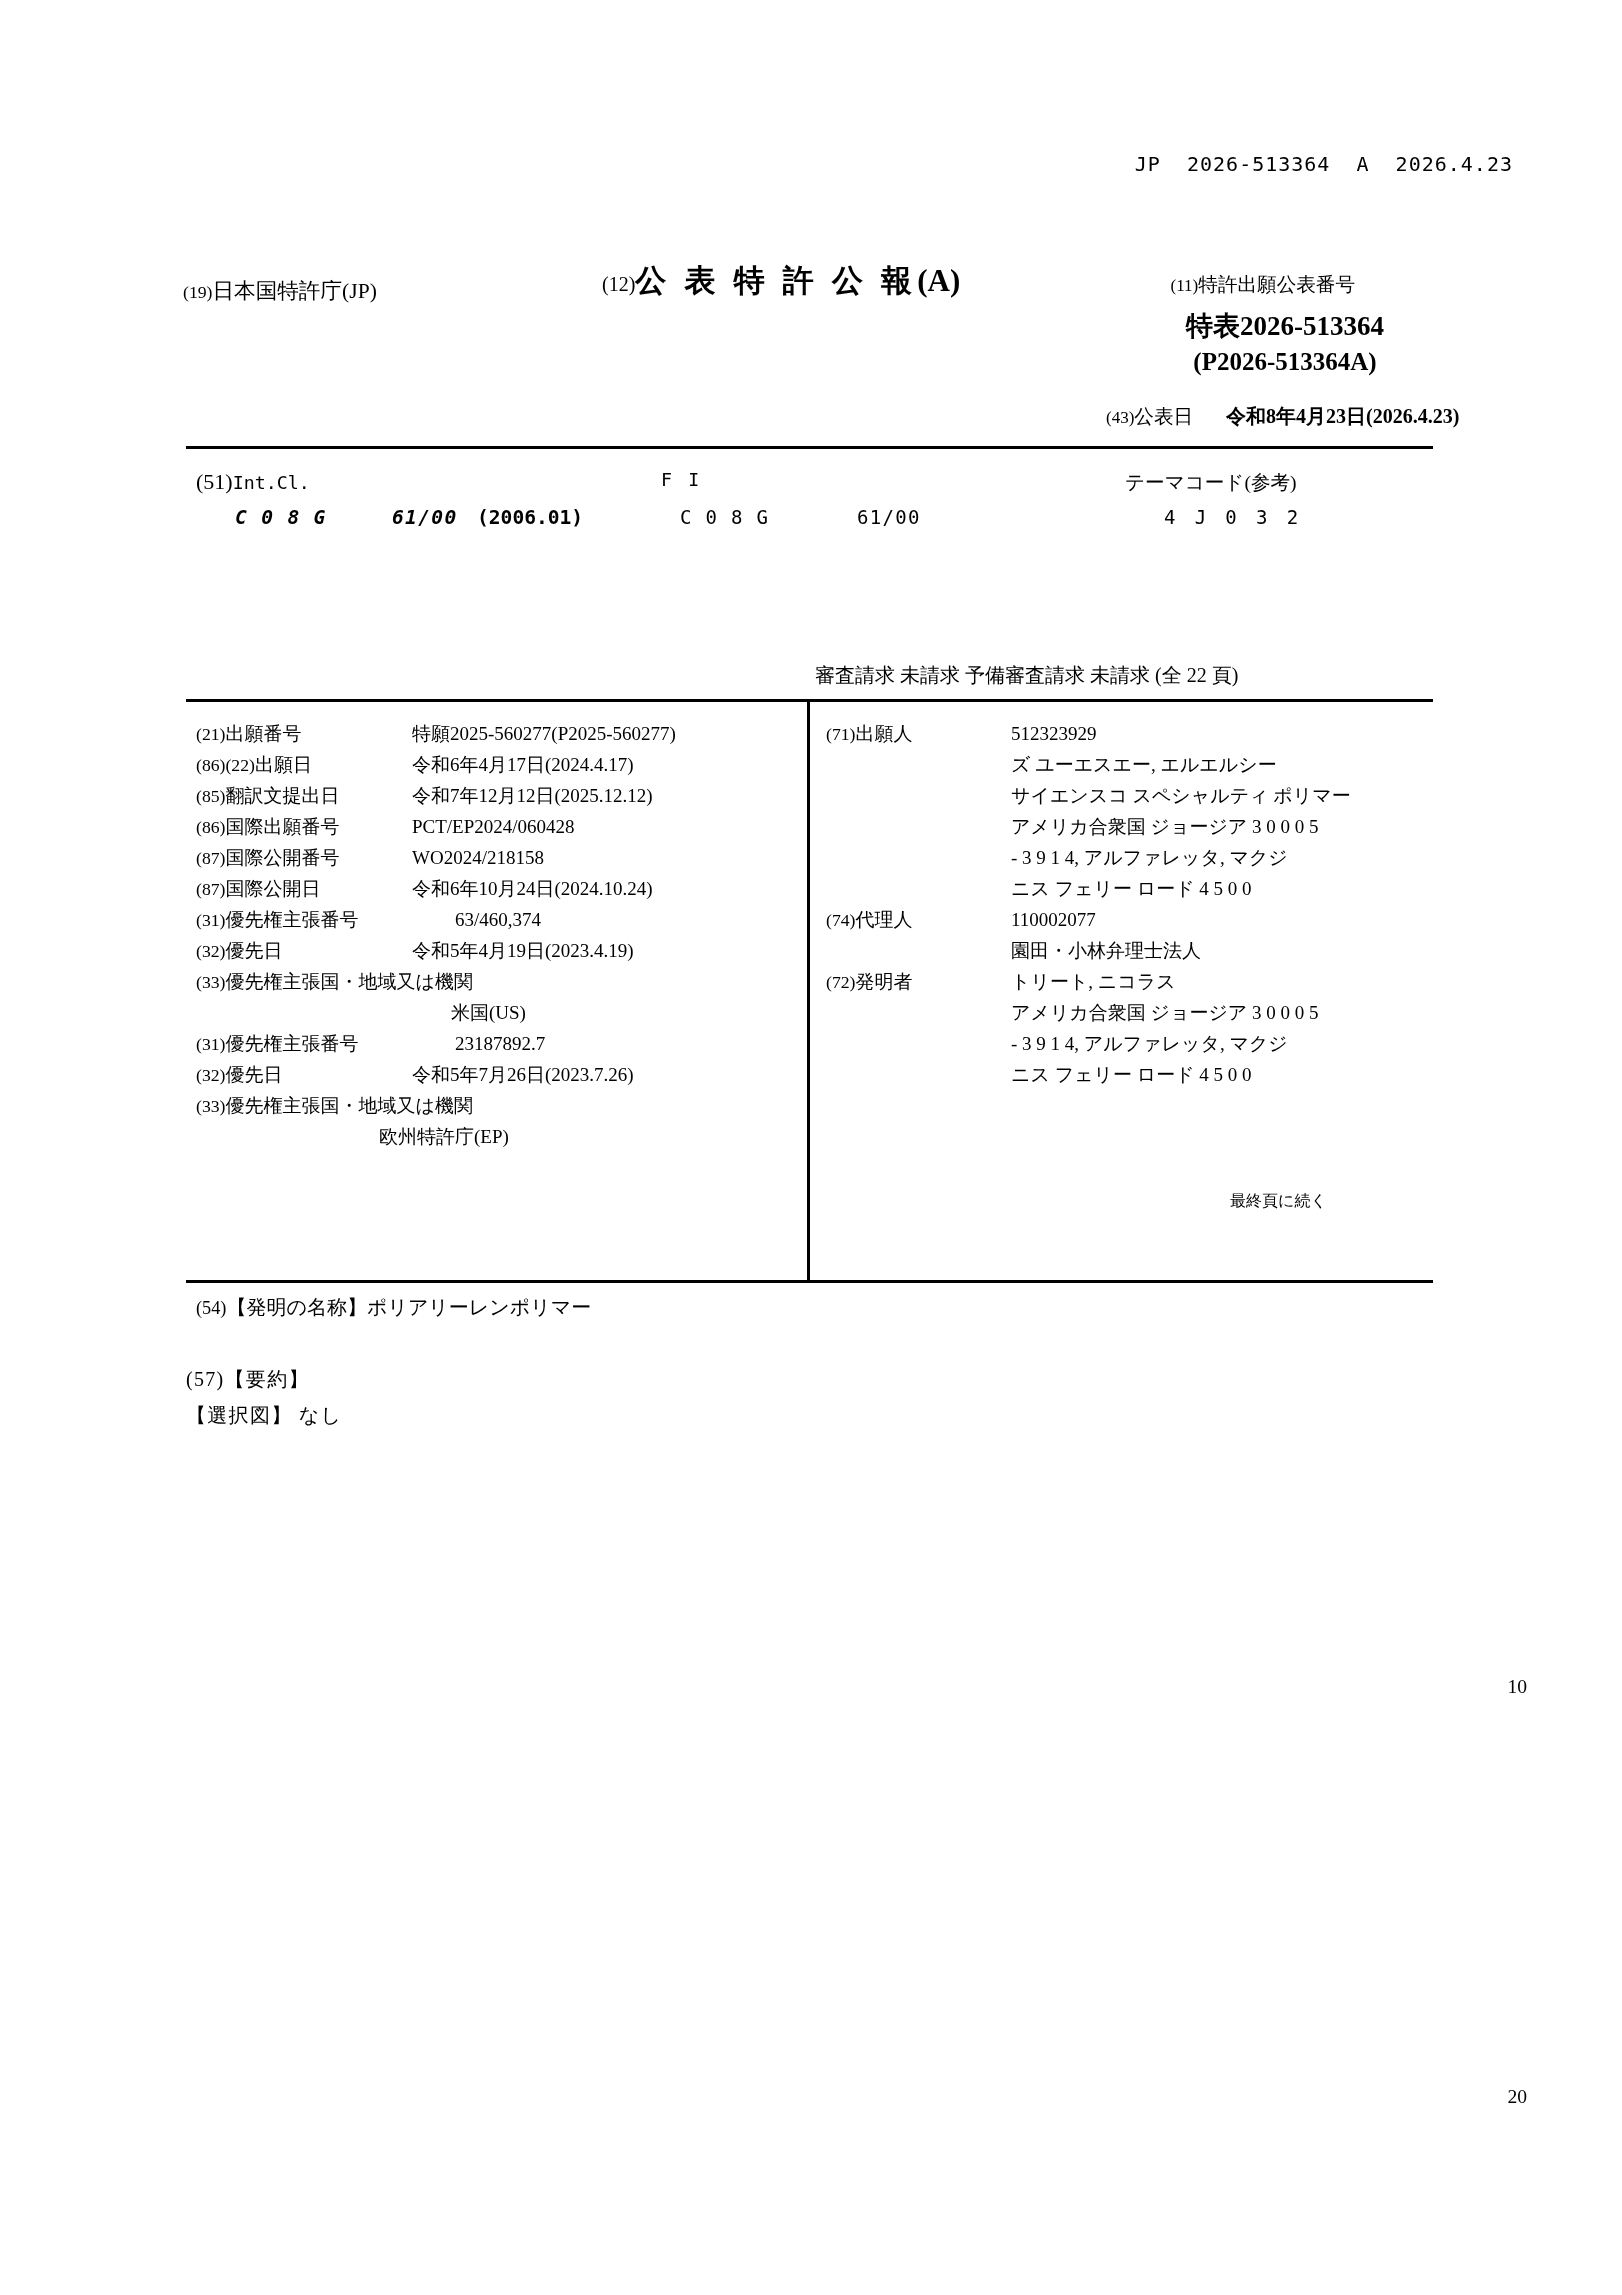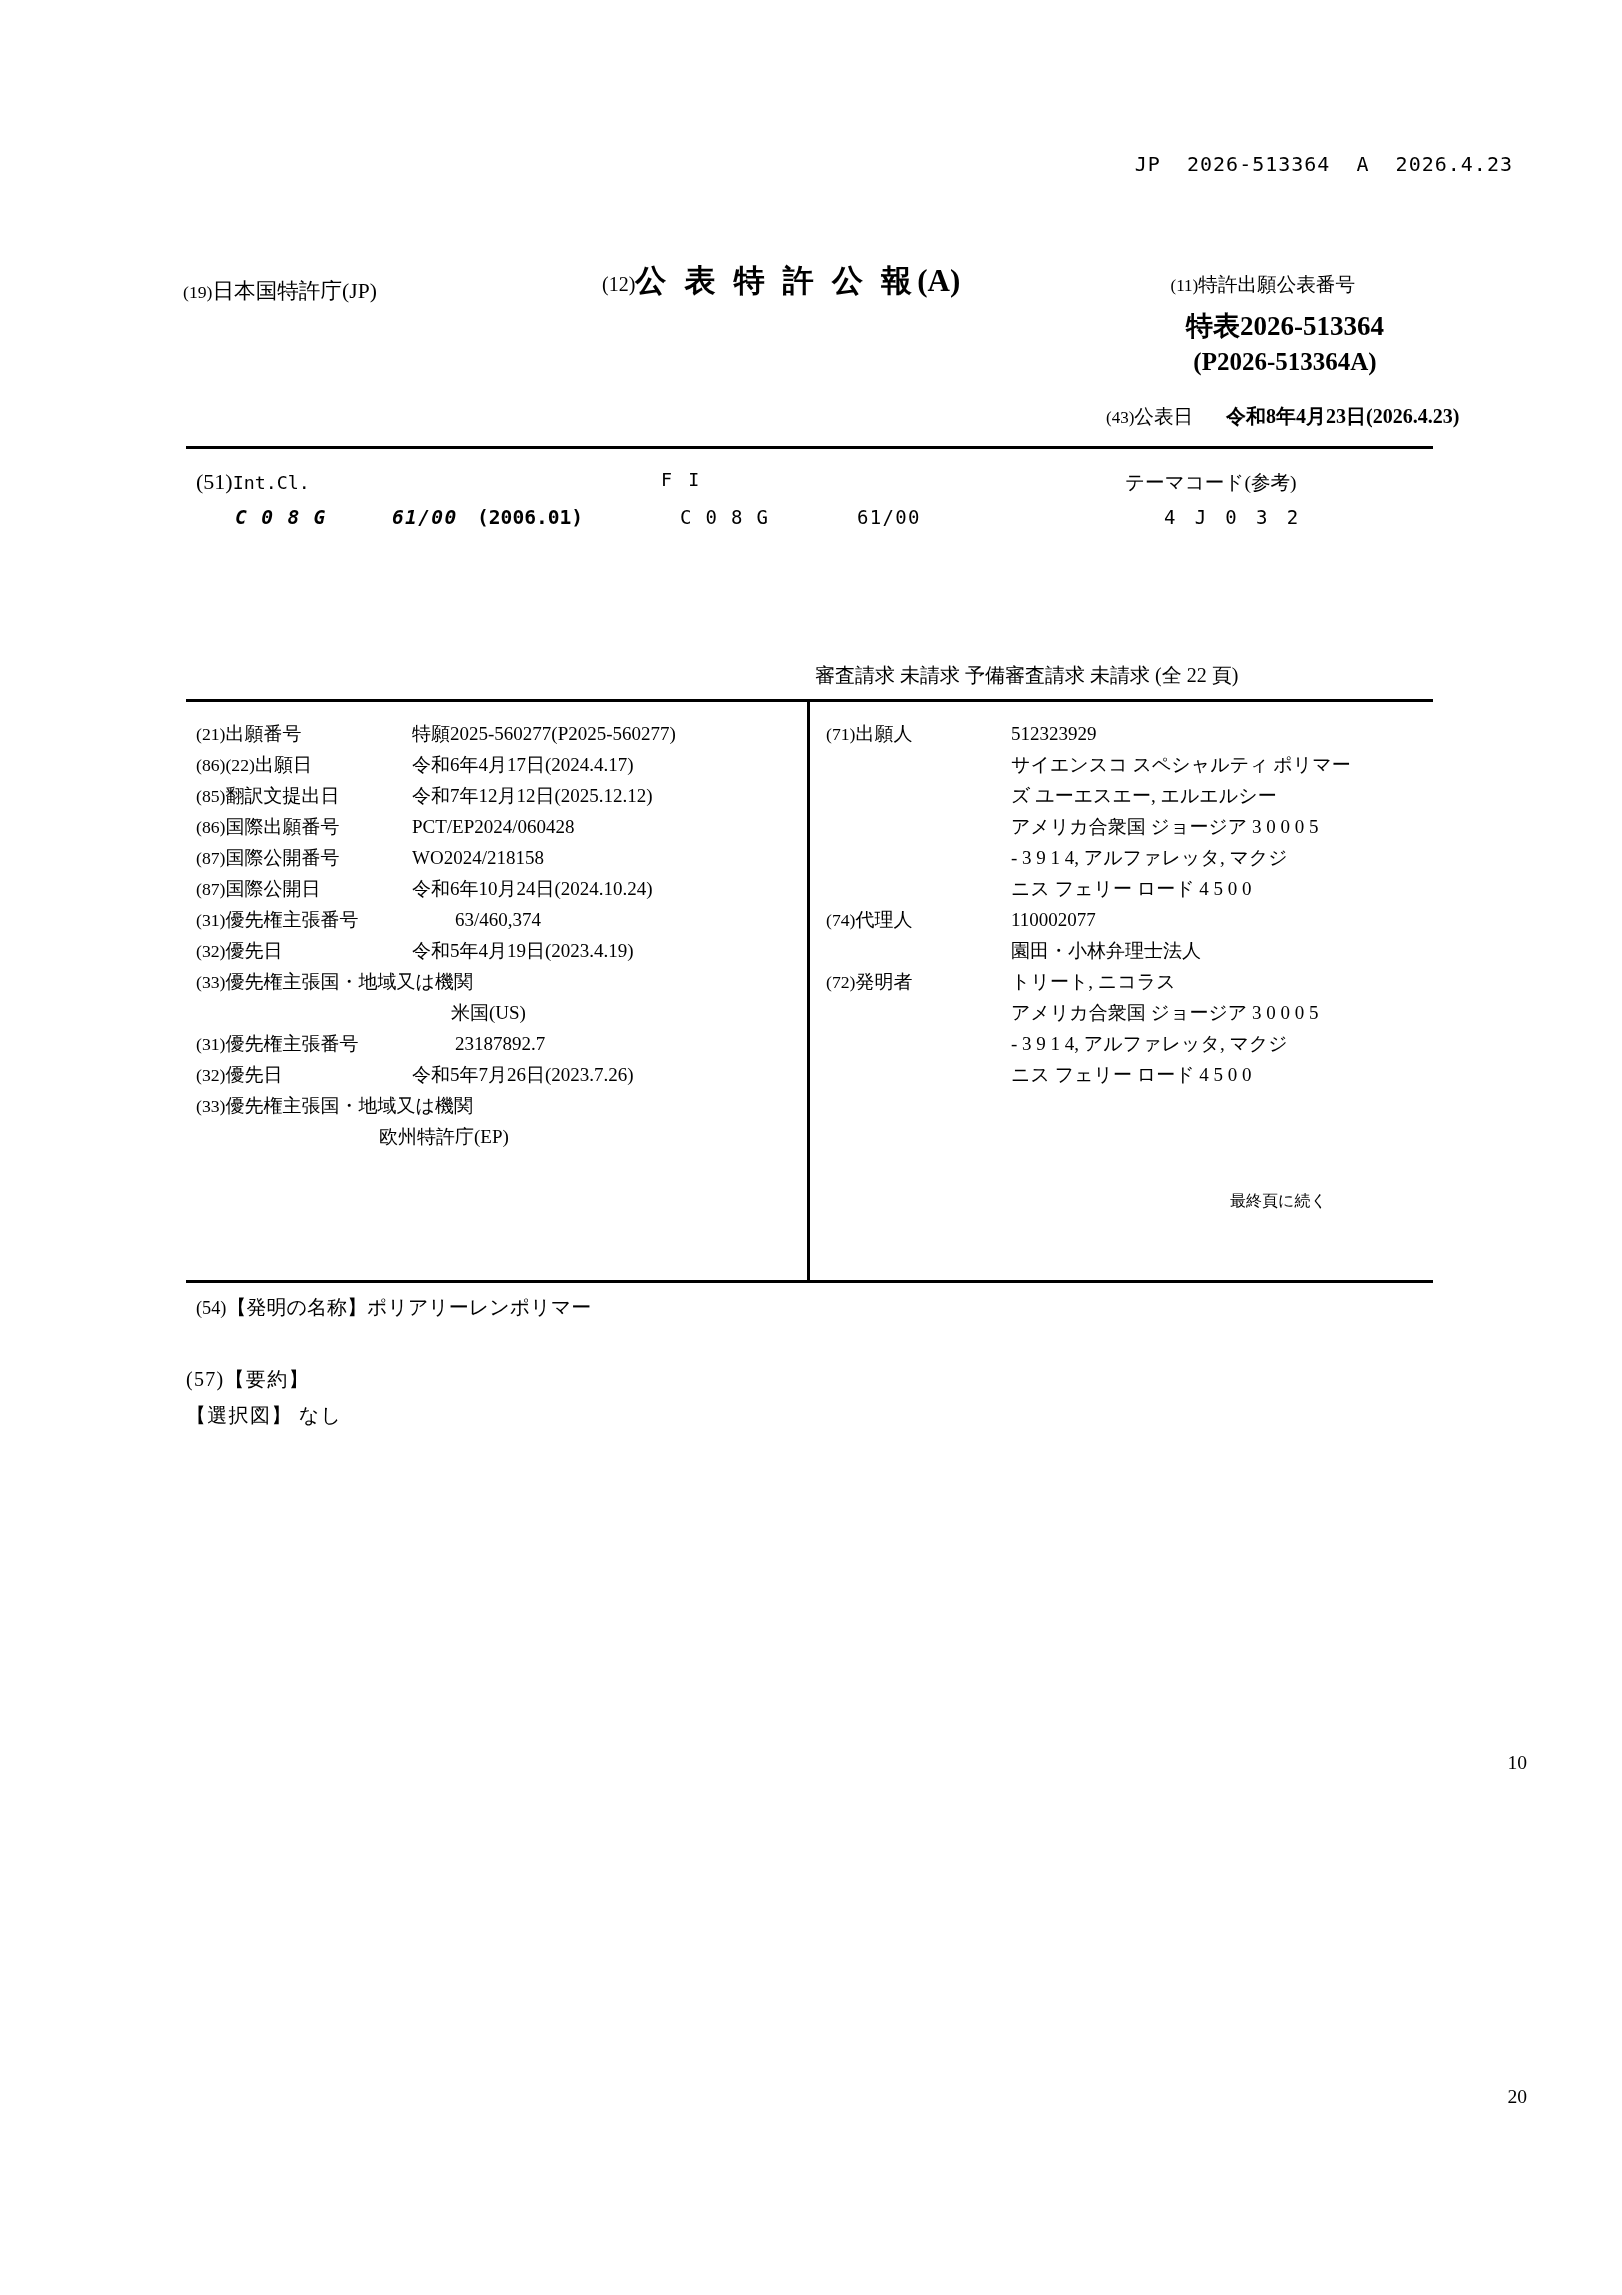--- a/index.html
+++ b/index.html
@@ -266,21 +266,21 @@
   }
   .abs-fig { letter-spacing: 1.3px; }
 
   
   .margin-num {
     position: absolute;
     right: 96px;
     font-size: 19.6px;
     font-family: "Liberation Serif", serif;
   }
-  .margin-num.n10 { top: 1752px; }
+  .margin-num.n10 { top: 1676px; }
   .margin-num.n20 { top: 2086px; }
 </style>
 </head>
 <body>
 
 <div class="page">
 
   <div class="running-head">JP  2026-513364  A  2026.4.23</div>
 
   <div class="masthead">
@@ -383,24 +383,24 @@
       <span class="val ind" style="left:183px">欧州特許庁(EP)</span>
     </div>
   </div>
 
   <div class="biblio-right">
     <div class="brow">
       <span class="lbl"><span class="num">(71)</span><span>出願人</span></span>
       <span class="val">512323929</span>
     </div>
     <div class="brow">
+      <span class="val ind">ズ  ユーエスエー,  エルエルシー</span>
+    </div>
+    <div class="brow">
       <span class="val ind">サイエンスコ  スペシャルティ  ポリマー</span>
-    </div>
-    <div class="brow">
-      <span class="val ind">ズ  ユーエスエー,  エルエルシー</span>
     </div>
     <div class="brow">
       <span class="val ind">アメリカ合衆国  ジョージア  3 0 0 0 5</span>
     </div>
     <div class="brow">
       <span class="val ind">- 3 9 1 4,  アルファレッタ,  マクジ</span>
     </div>
     <div class="brow">
       <span class="val ind">ニス  フェリー  ロード  4 5 0 0</span>
     </div>

